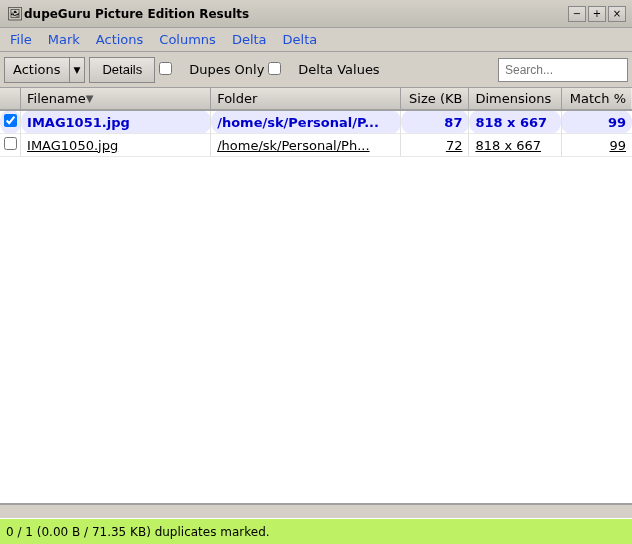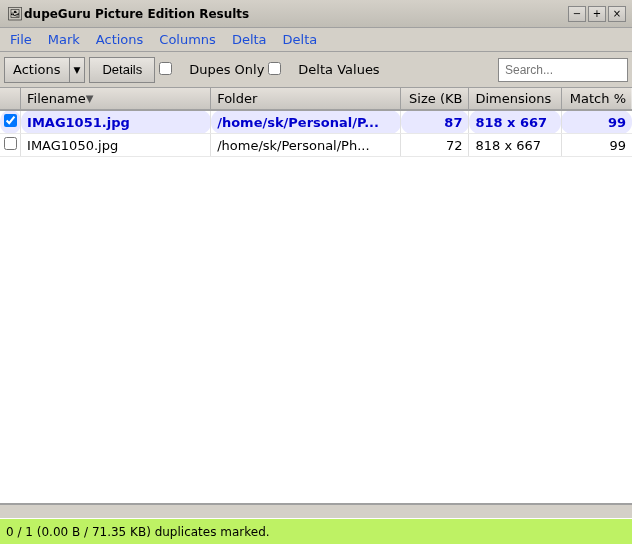--- a/index.html
+++ b/index.html
@@ -221,20 +221,21 @@
     }
 
     tr.duplicate-row td {
       color: #0000cc;
       font-weight: bold;
       border-radius: 11px;
     }
 
     tr.normal-row {
       background: #fff;
+      text-decoration: underline;
     }
 
     tr.normal-row td {
       color: #000;
     }
 
     .checkbox-cell {
       width: 20px;
       text-align: center;
       padding: 3px 2px;

